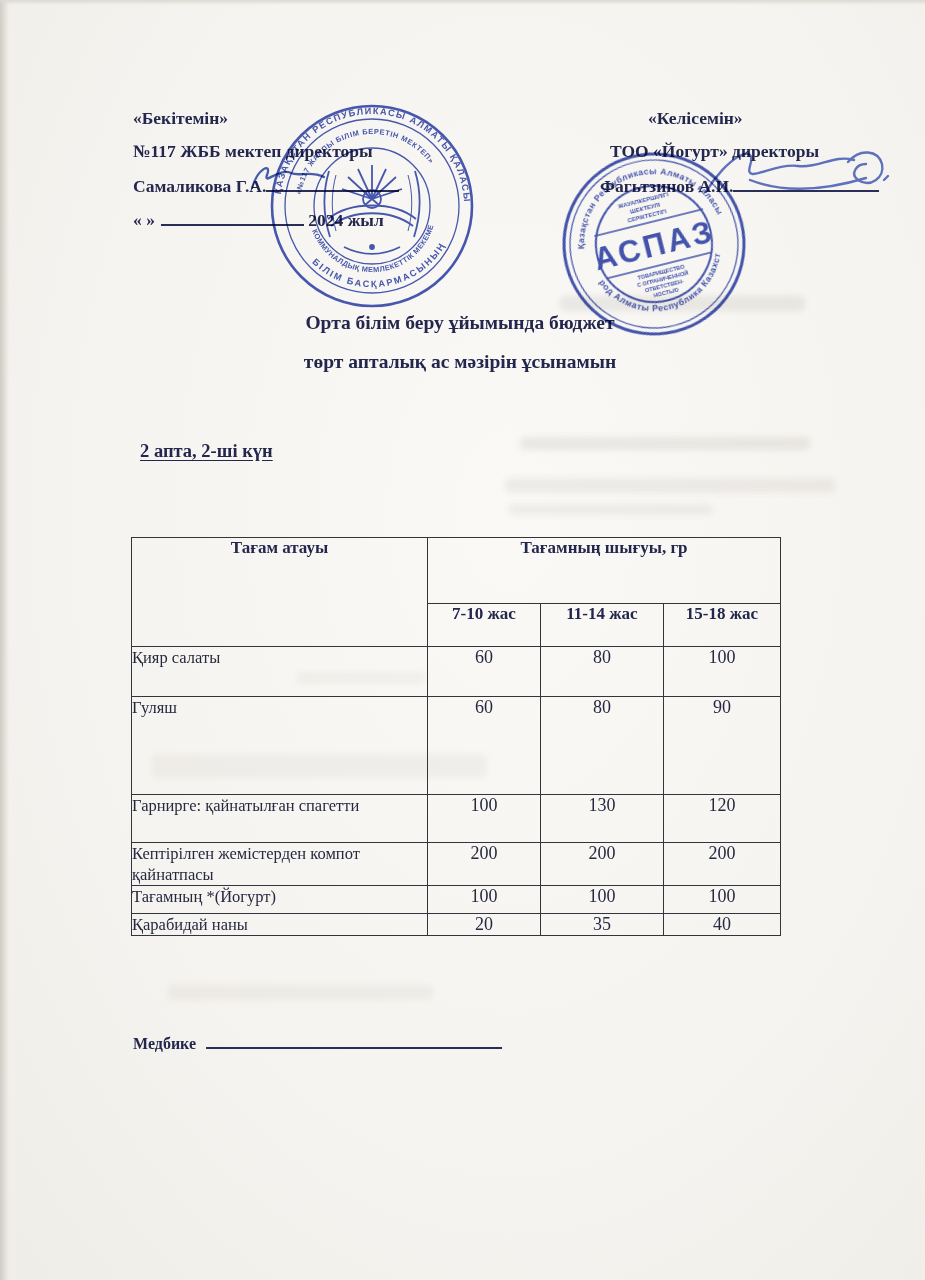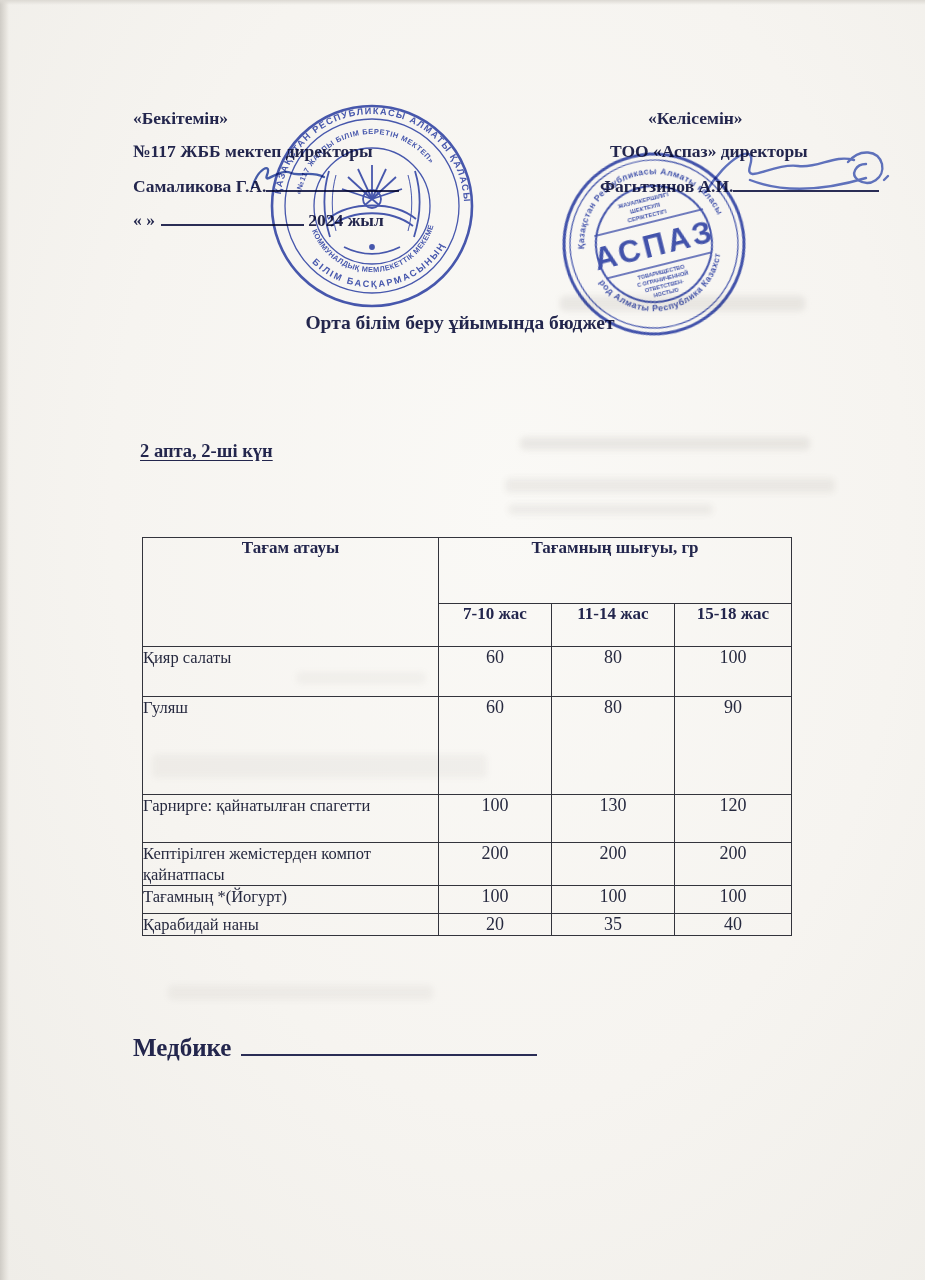--- a/index.html
+++ b/index.html
@@ -23,33 +23,33 @@
   }
   .abs{position:absolute;}
   .hdr-line{font-size:17.5px;font-weight:bold;color:#23264d;white-space:nowrap;z-index:2;}
   .uline{display:inline-block;border-bottom:2px solid #2a2d55;height:0.9em;vertical-align:baseline;}
   .title-block{left:140px;top:304px;width:640px;text-align:center;z-index:2;}
   .title-line{font-size:19.5px;font-weight:bold;color:#23264d;line-height:38.5px;}
   .subtitle{left:140px;top:441px;width:640px;text-align:left;z-index:2;}
   .subtitle span{font-size:18.5px;font-weight:bold;color:#23264d;text-decoration:underline;text-underline-offset:3px;}
 
   table.menu{
-    position:absolute;left:142px;top:537px;width:649px;z-index:2;
+    position:absolute;left:131px;top:537px;width:649px;z-index:2;
     border-collapse:collapse;table-layout:fixed;
     color:#26293f;
   }
   table.menu td{border:1.8px solid #33343c;padding:0;vertical-align:top;overflow:hidden;}
   td.name-cell{padding:4px 6px 0 9px;font-size:16.5px;line-height:21px;}
   td.num-cell{padding-top:4px;text-align:center;font-size:18px;}
   td.hdr-cell{font-weight:bold;font-size:17px;text-align:center;vertical-align:middle;color:#23264d;}
   .rh-hdr1{height:66px;} .rh-hdr2{height:43px;}
   .rh1{height:50px;} .rh2{height:98px;} .rh3{height:48px;}
   .rh4{height:37px;} .rh5{height:28px;} .rh6{height:22px;}
 
-  .nurse-line{left:133px;top:1033px;z-index:2;font-size:25px;font-weight:bold;color:#23264d;}
+  .nurse-line{left:133px;top:1033px;z-index:2;font-size:16px;font-weight:bold;color:#23264d;}
   .nurse-uline{display:inline-block;border-bottom:2.6px solid #2a2d55;width:296px;height:0.85em;margin-left:10px;}
 
   svg.stamp{position:absolute;mix-blend-mode:multiply;z-index:3;}
   .stamp-school{left:266px;top:99px;}
   .stamp-aspaz{left:558px;top:148px;}
   svg.sig{position:absolute;mix-blend-mode:multiply;z-index:4;}
   .sig-left{left:248px;top:160px;}
   .sig-right{left:698px;top:136px;}
 
   .ghost{position:absolute;z-index:1;filter:blur(3px);background:rgba(128,124,114,0.13);border-radius:5px;}
@@ -80,27 +80,28 @@
   <div class="abs hdr-line" style="left:133px;top:141px;">№117 ЖББ мектеп директоры</div>
   <div class="abs hdr-line" style="left:133px;top:174px;">
     <span>Самаликова Г.А.</span><span class="uline" style="width:133px;"></span>
   </div>
   <div class="abs hdr-line" style="left:133px;top:208px;">
     <span>«    »</span><span class="uline" style="width:143px;margin-left:6px;"></span>
     <span>2024 жыл</span>
   </div>
 
   <div class="abs hdr-line" style="left:648px;top:108px;">«Келісемін»</div>
-  <div class="abs hdr-line" style="left:610px;top:141px;">ТОО «Аспаз» директоры</div>
+  <div class="abs hdr-line" style="left:610px;top:141px;">ТОО «Йогурт» директоры</div>
   <div class="abs hdr-line" style="left:600px;top:174px;">
     <span>Фагьтзинов А.И.</span><span class="uline" style="width:146px;"></span>
   </div>
 
   <div class="abs title-block">
     <div class="title-line">Орта білім беру ұйымында бюджет</div>
+    <div class="title-line">төрт апталық ас мәзірін ұсынамын</div>
   </div>
   <div class="abs subtitle">
     <span>2 апта, 2-ші күн</span>
   </div>
 
   <table class="menu">
     <colgroup>
         <col style="width:296px">
         <col style="width:113px">
         <col style="width:123px">

